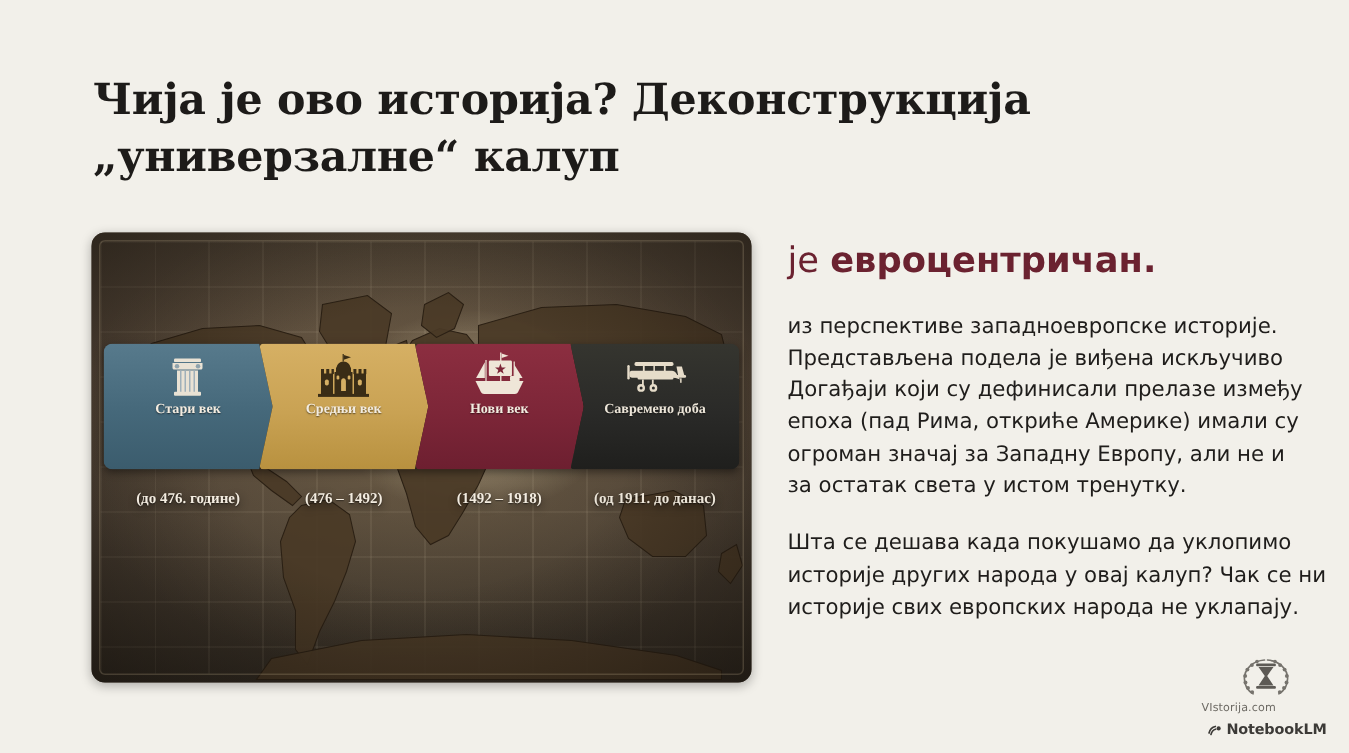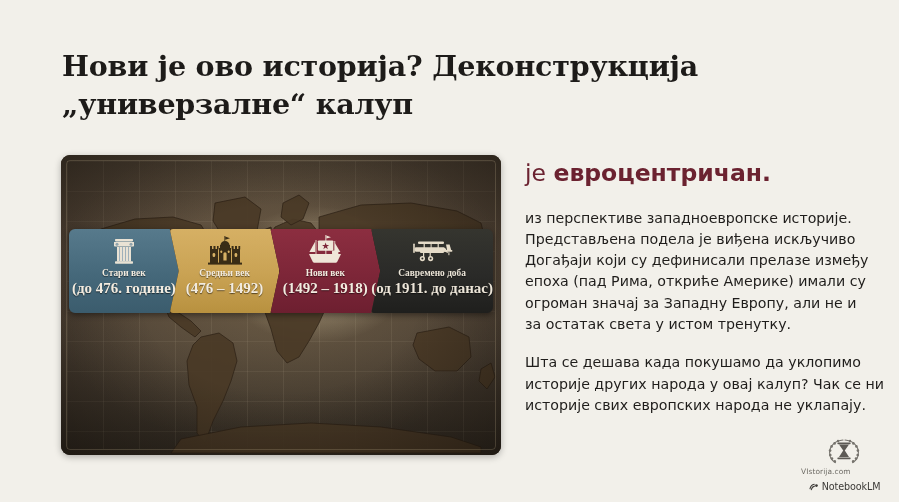--- a/index.html
+++ b/index.html
@@ -121,25 +121,26 @@
   .seg-icon svg { display: block; }
   .seg-label {
     font-size: 9.4px;
     font-weight: bold;
     line-height: 1.18;
     margin-top: 2px;
     text-shadow: 0 1px 1px rgba(0,0,0,0.55);
     white-space: nowrap;
   }
   .seg-range {
-    font-size: 15px;
+    font-size: 10px;
     font-weight: bold;
     line-height: 1.2;
     text-shadow: 0 1px 1px rgba(0,0,0,0.55);
     white-space: nowrap;
+    margin-top: 48px;
   }
   .tl-seg.dark .seg-label, .tl-seg.dark .seg-range { color: #ece5d8; }
 
   
   .right-col {
     position: absolute;
     left: 525px;
     top: 158px;
     width: 362px;
   }
@@ -168,27 +169,27 @@
     width: 86px;
     text-align: left;
     color: #6d6a64;
   }
   .wm-mark { display: flex; justify-content: center; }
   .wm-site { font-size: 7.4px; letter-spacing: 0.1px; margin-top: 1px; color: #6d6a64; }
   .wm-nb {
     display: flex; align-items: center; justify-content: center;
     gap: 3px; margin-top: 1px;
   }
-  .wm-nb-text { font-size: 9.6px; font-weight: normal; color: #3c3a37; letter-spacing: -0.1px; }
+  .wm-nb-text { font-size: 9.6px; font-weight: bold; color: #3c3a37; letter-spacing: -0.1px; }
 </style>
 </head>
 <body>
 
 <div class="slide-title">
-  <span class="line">Нови је ово историја? Деконструкција</span>
+  <span class="line">Чија је ово историја? Деконструкција</span>
   <span class="line">„универзалне“ калуп</span>
 </div>
 
 <div class="map-panel">
   <div class="map-art"></div>
   <div class="map-grid"></div>
 
   <svg class="map-svg" viewBox="0 0 440 300" preserveAspectRatio="none">
     <g fill="#564staging"></g>
     <g fill="#4a3a26" fill-opacity="0.92" stroke="#2b2014" stroke-width="0.7">

